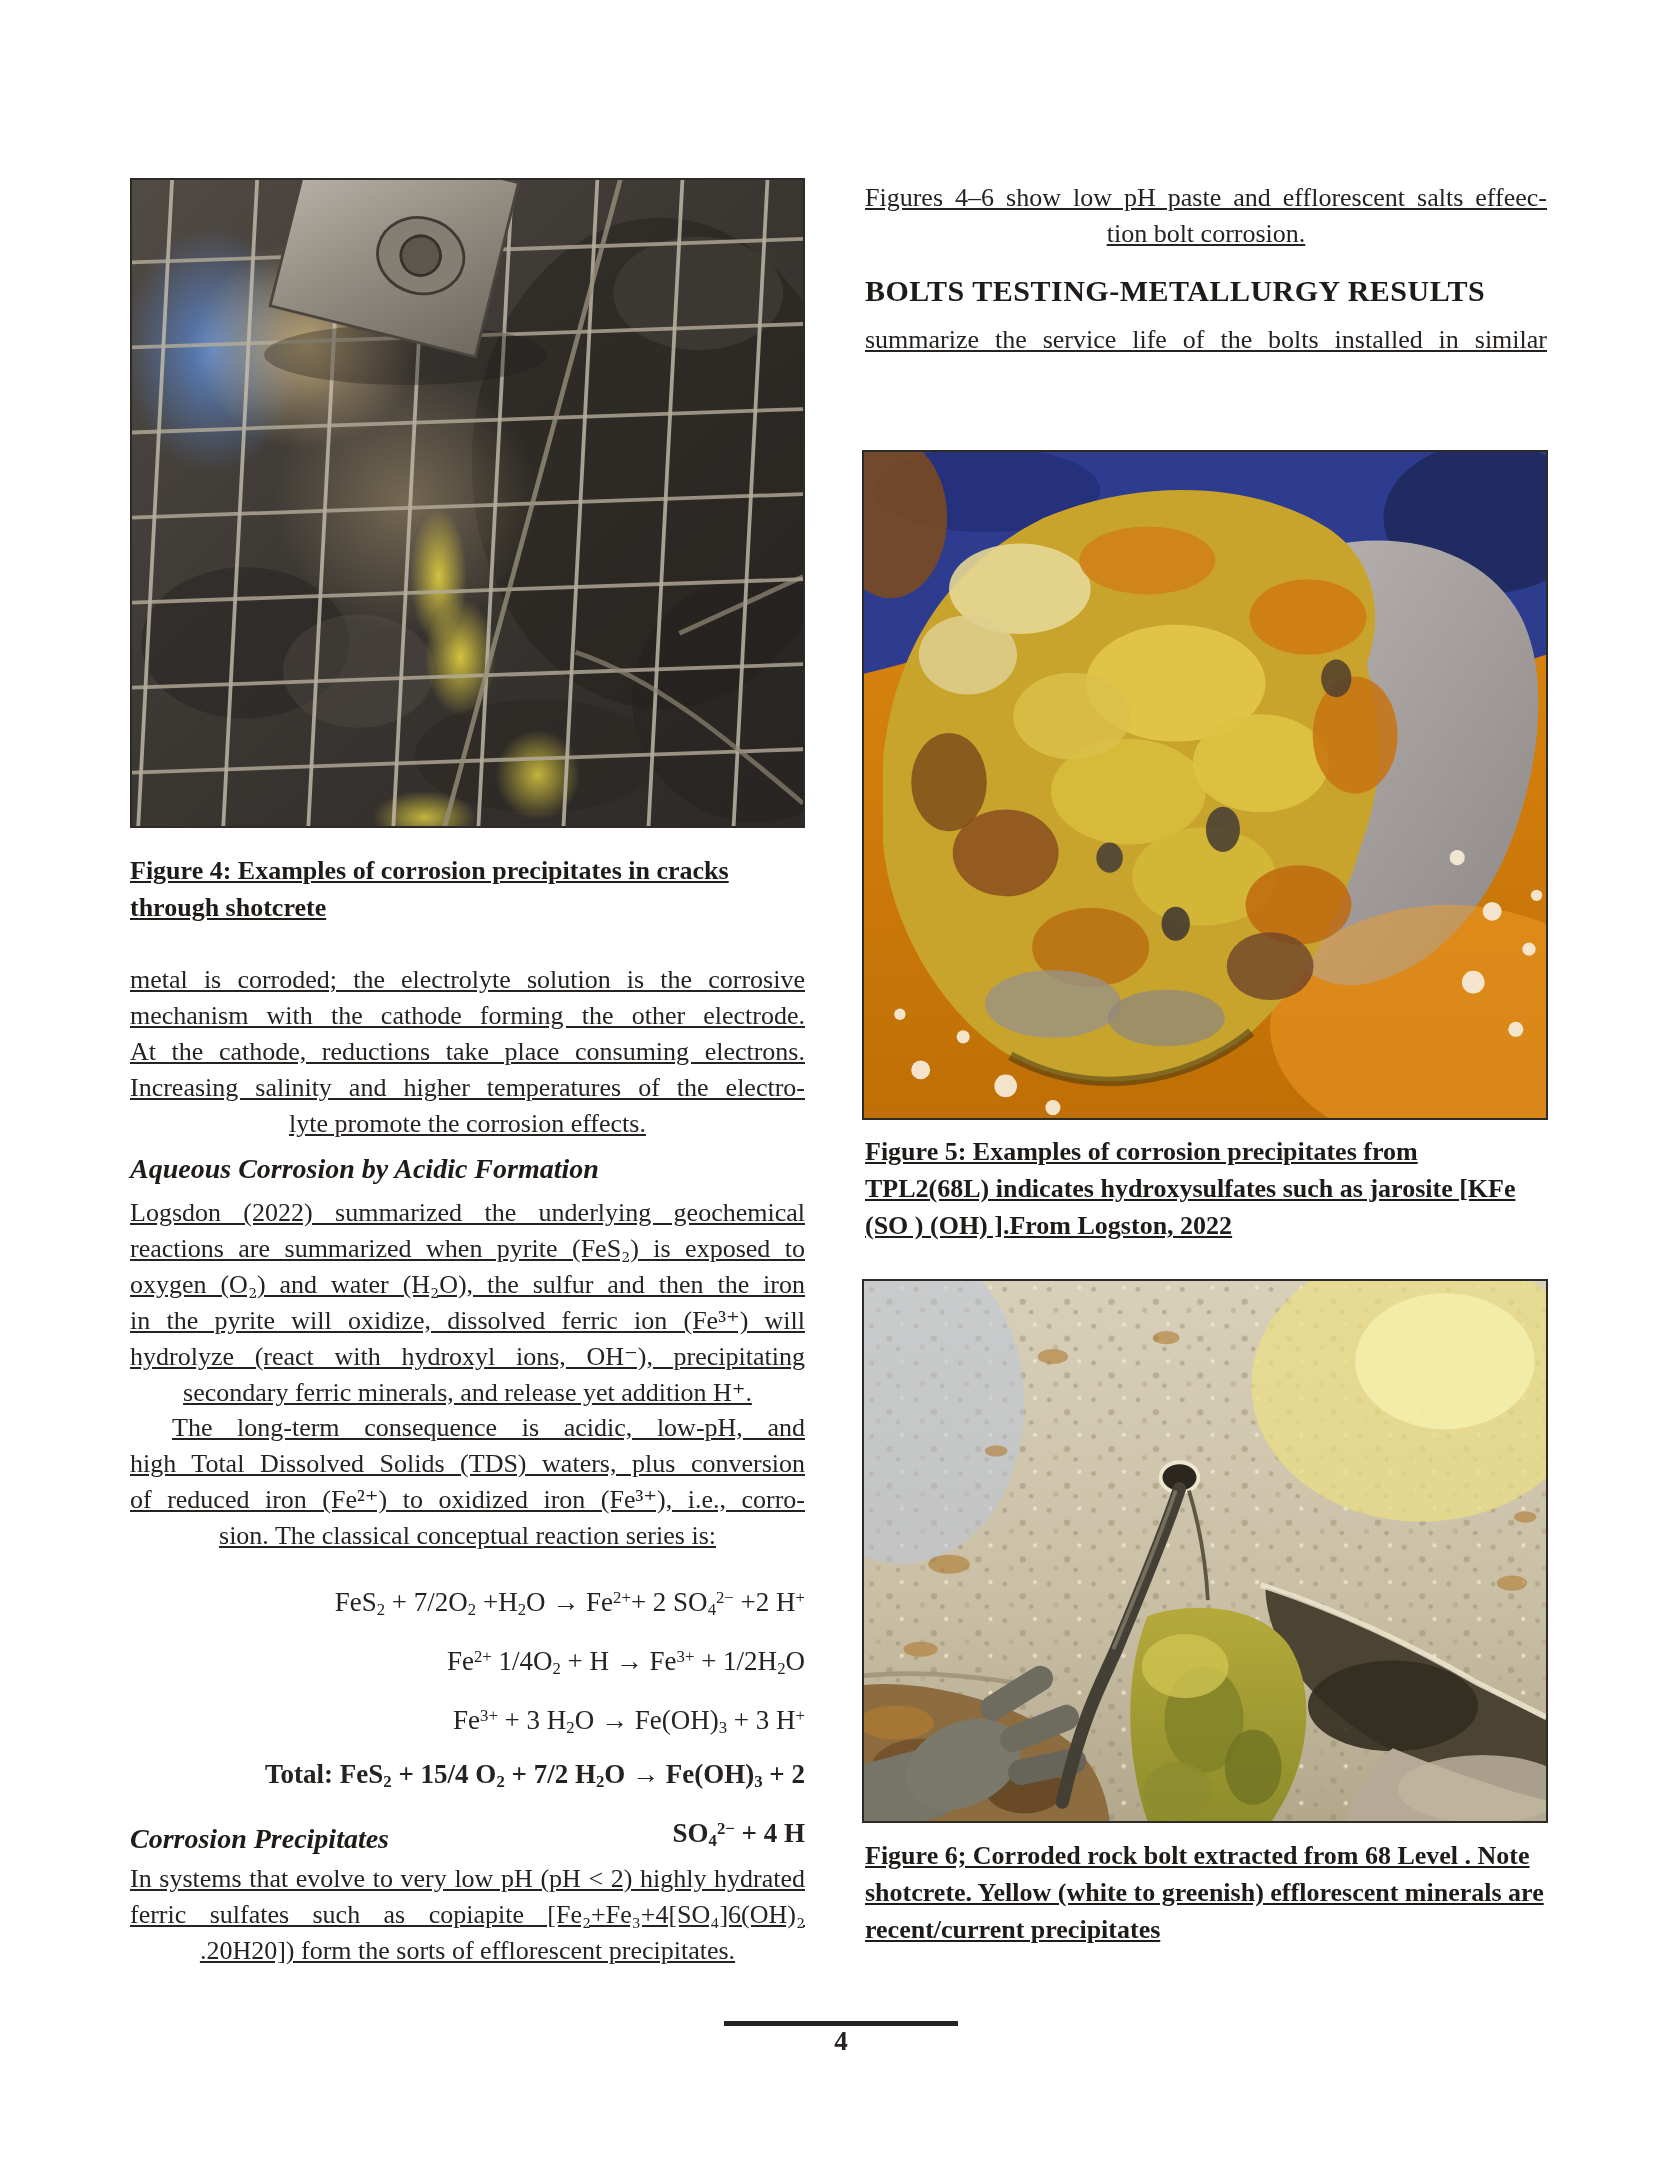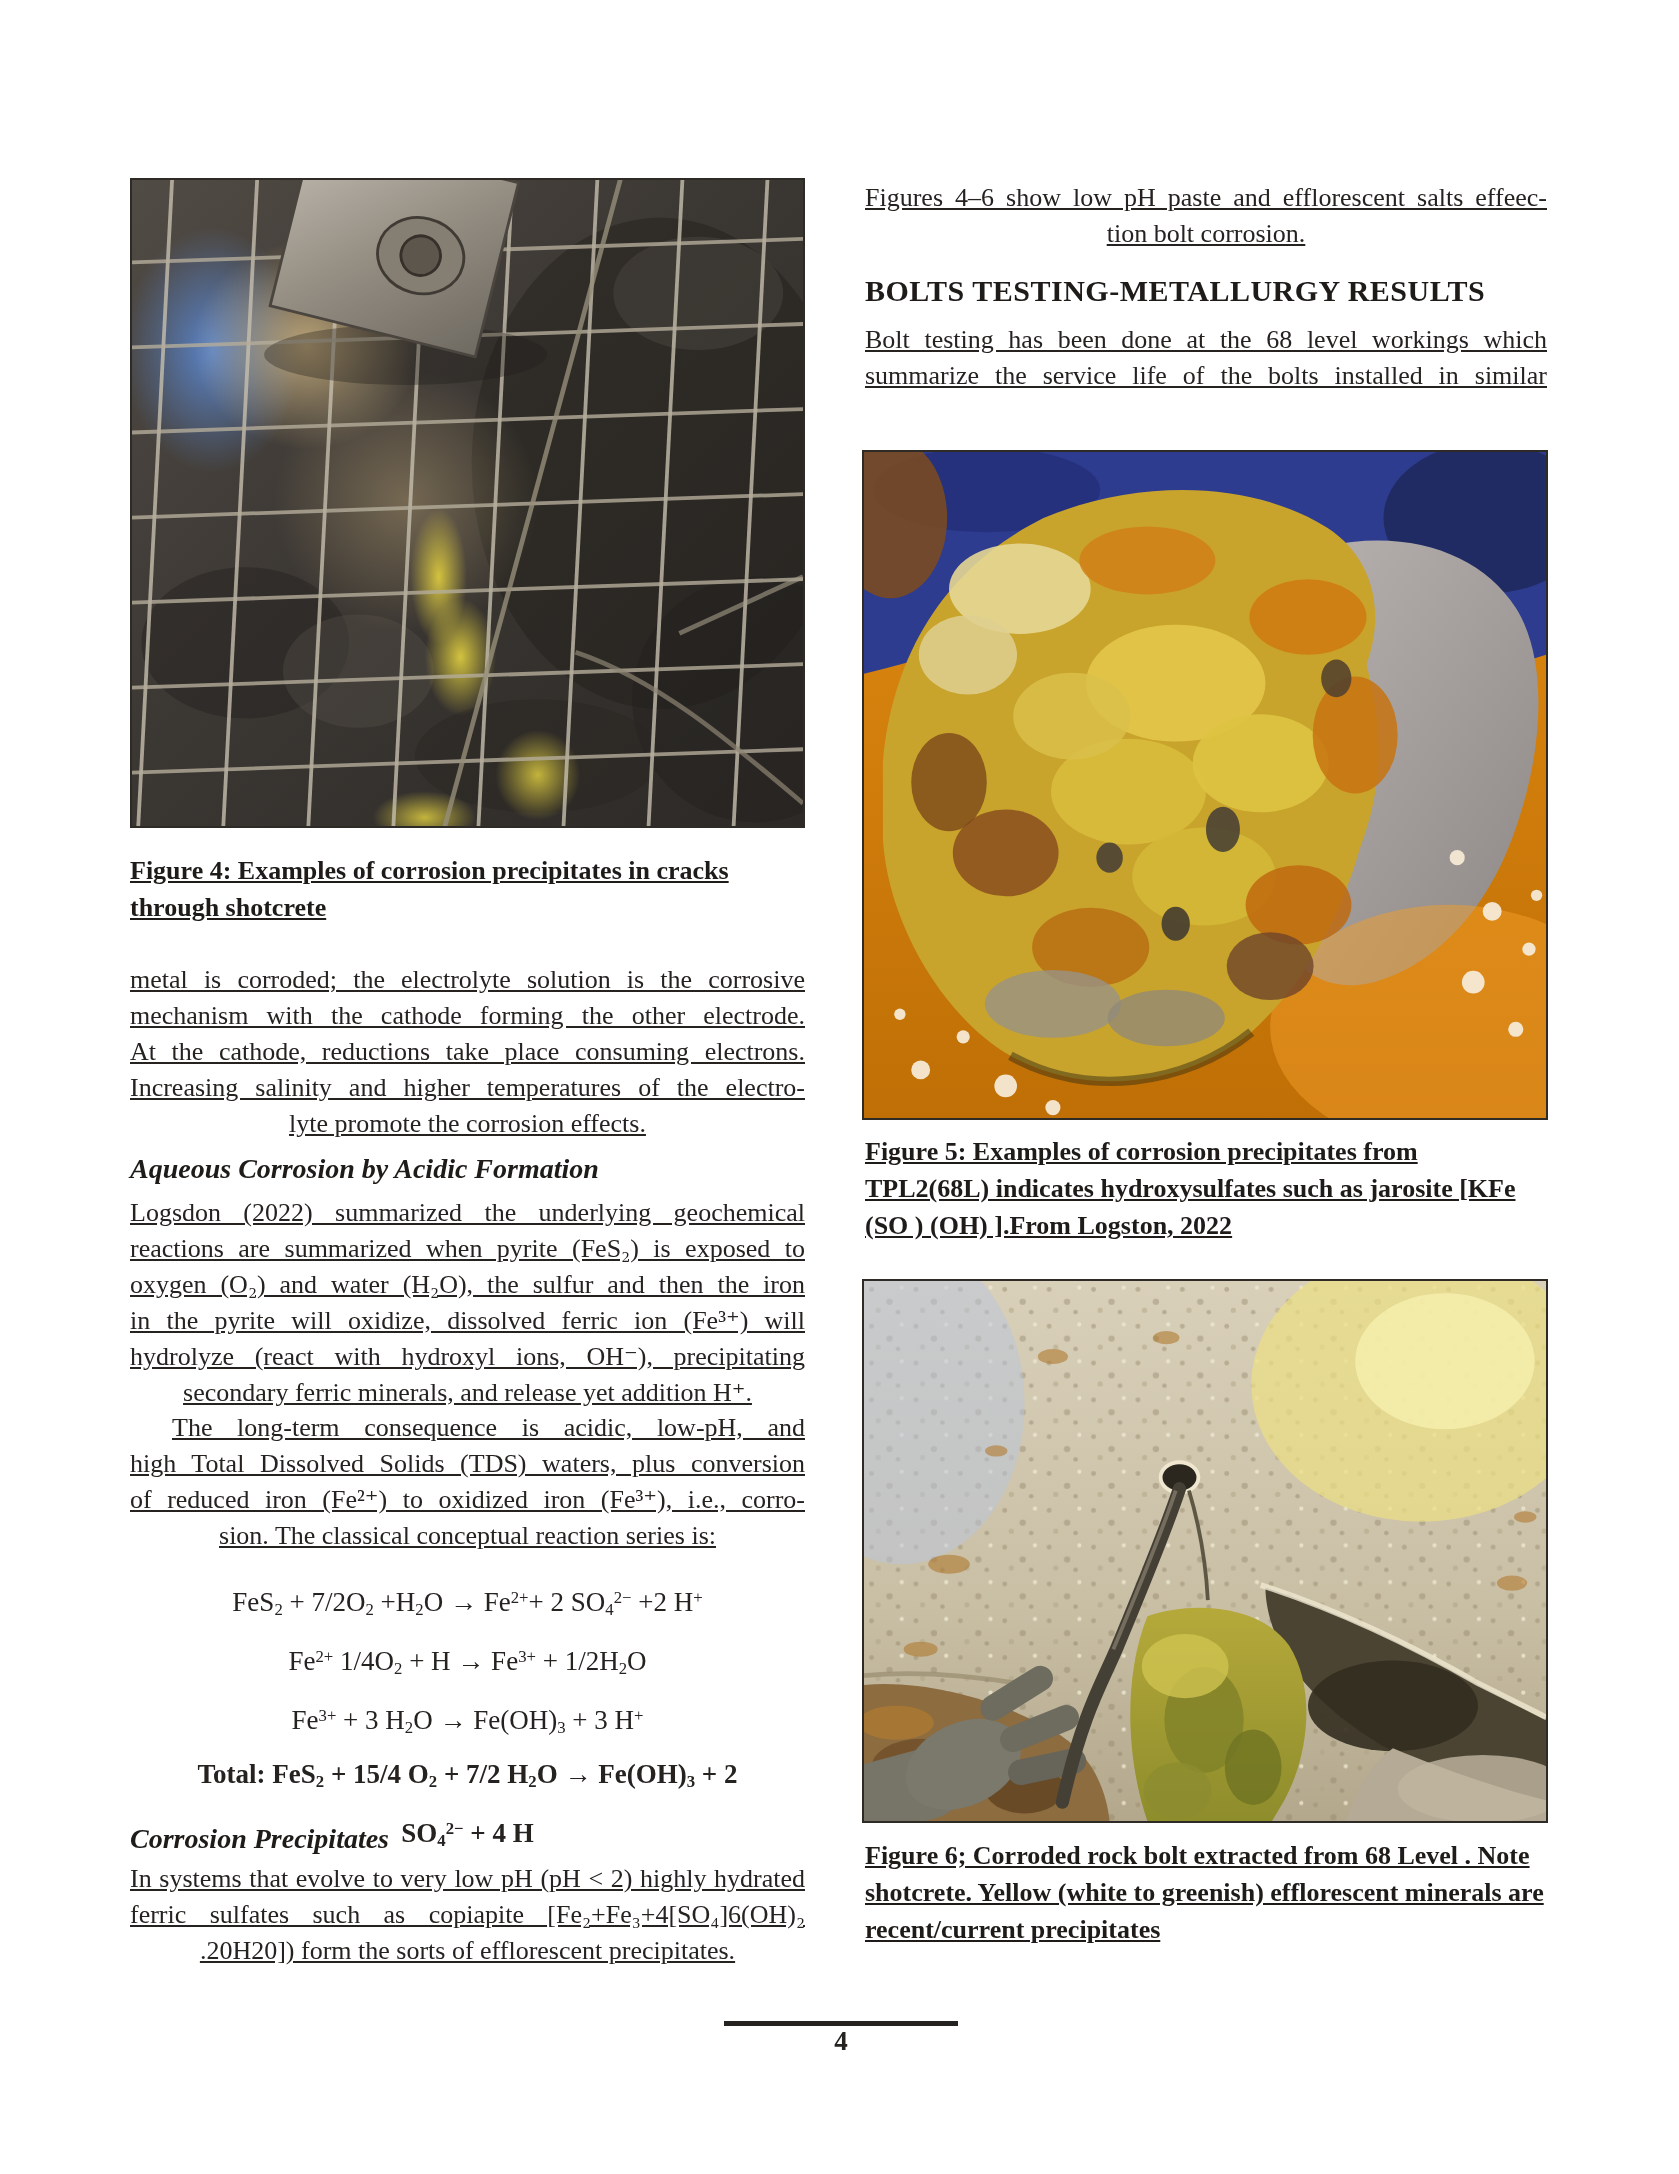--- a/index.html
+++ b/index.html
@@ -9,21 +9,21 @@
     margin:0 auto; overflow:hidden;
   }
   .abs{position:absolute;}
   .body-text{font-size:26px; line-height:36px;}
   .ln{text-align:justify; text-align-last:justify; white-space:normal;text-decoration:underline;}
   .ln.last{text-align:center; text-align-last:auto;}
   .caption{font-size:26px; line-height:37px; font-weight:bold; color:#1e1b19;}
   .caption .ln{text-align:left; text-align-last:auto;}
   .subhead{font-size:28px; font-weight:bold; color:#1e1b19;font-style:italic;}
   .mainhead{font-size:30px; font-weight:bold; letter-spacing:0.5px; color:#1e1b19;}
-  .eqs{font-size:27px; text-align:center;}
+  .eqs{font-size:27px; text-align:right;}
   .eqline{line-height:47px;}
   .eqline.b{font-weight:bold;}
   .sub{font-size:0.62em; vertical-align:-0.22em;}
   .sup{font-size:0.62em; vertical-align:0.5em;}
   .fig{border:2.8px solid #2e2a25; box-sizing:border-box; background:#555;}
   .fig svg{display:block; width:100%; height:100%;}
   #footer-rule{background:#262220;}
   #page-number{font-size:27px; font-weight:bold; text-align:center;}
 </style>
 </head>
@@ -150,21 +150,20 @@
     </div>
 
   <div class="abs body-text" style="left:865px; top:180px; width:682px;">
       <div class="ln">Figures 4–6 show low pH paste and efflorescent salts effeec-</div>
       <div class="ln last">tion bolt corrosion.</div>
     </div>
 
   <div class="abs mainhead" style="left:865px; top:274px; width:682px;">BOLTS TESTING-METALLURGY RESULTS</div>
 
   <div class="abs body-text" style="left:865px; top:322px; width:682px;">
-      <div class="ln">Bolt testing has been done at the 68 level workings which</div>
       <div class="ln">summarize the service life of the bolts installed in similar</div>
     </div>
 
   <div class="abs fig" style="left:862px; top:450px; width:686px; height:670px;">
     <svg viewBox="0 0 722 706" preserveAspectRatio="none">
       <defs>
         <linearGradient id="f5or" x1="0" y1="0" x2="0" y2="1">
           <stop offset="0" stop-color="#e08a12"></stop>
             <stop offset="1" stop-color="#bf6f05"></stop>
         </linearGradient>

